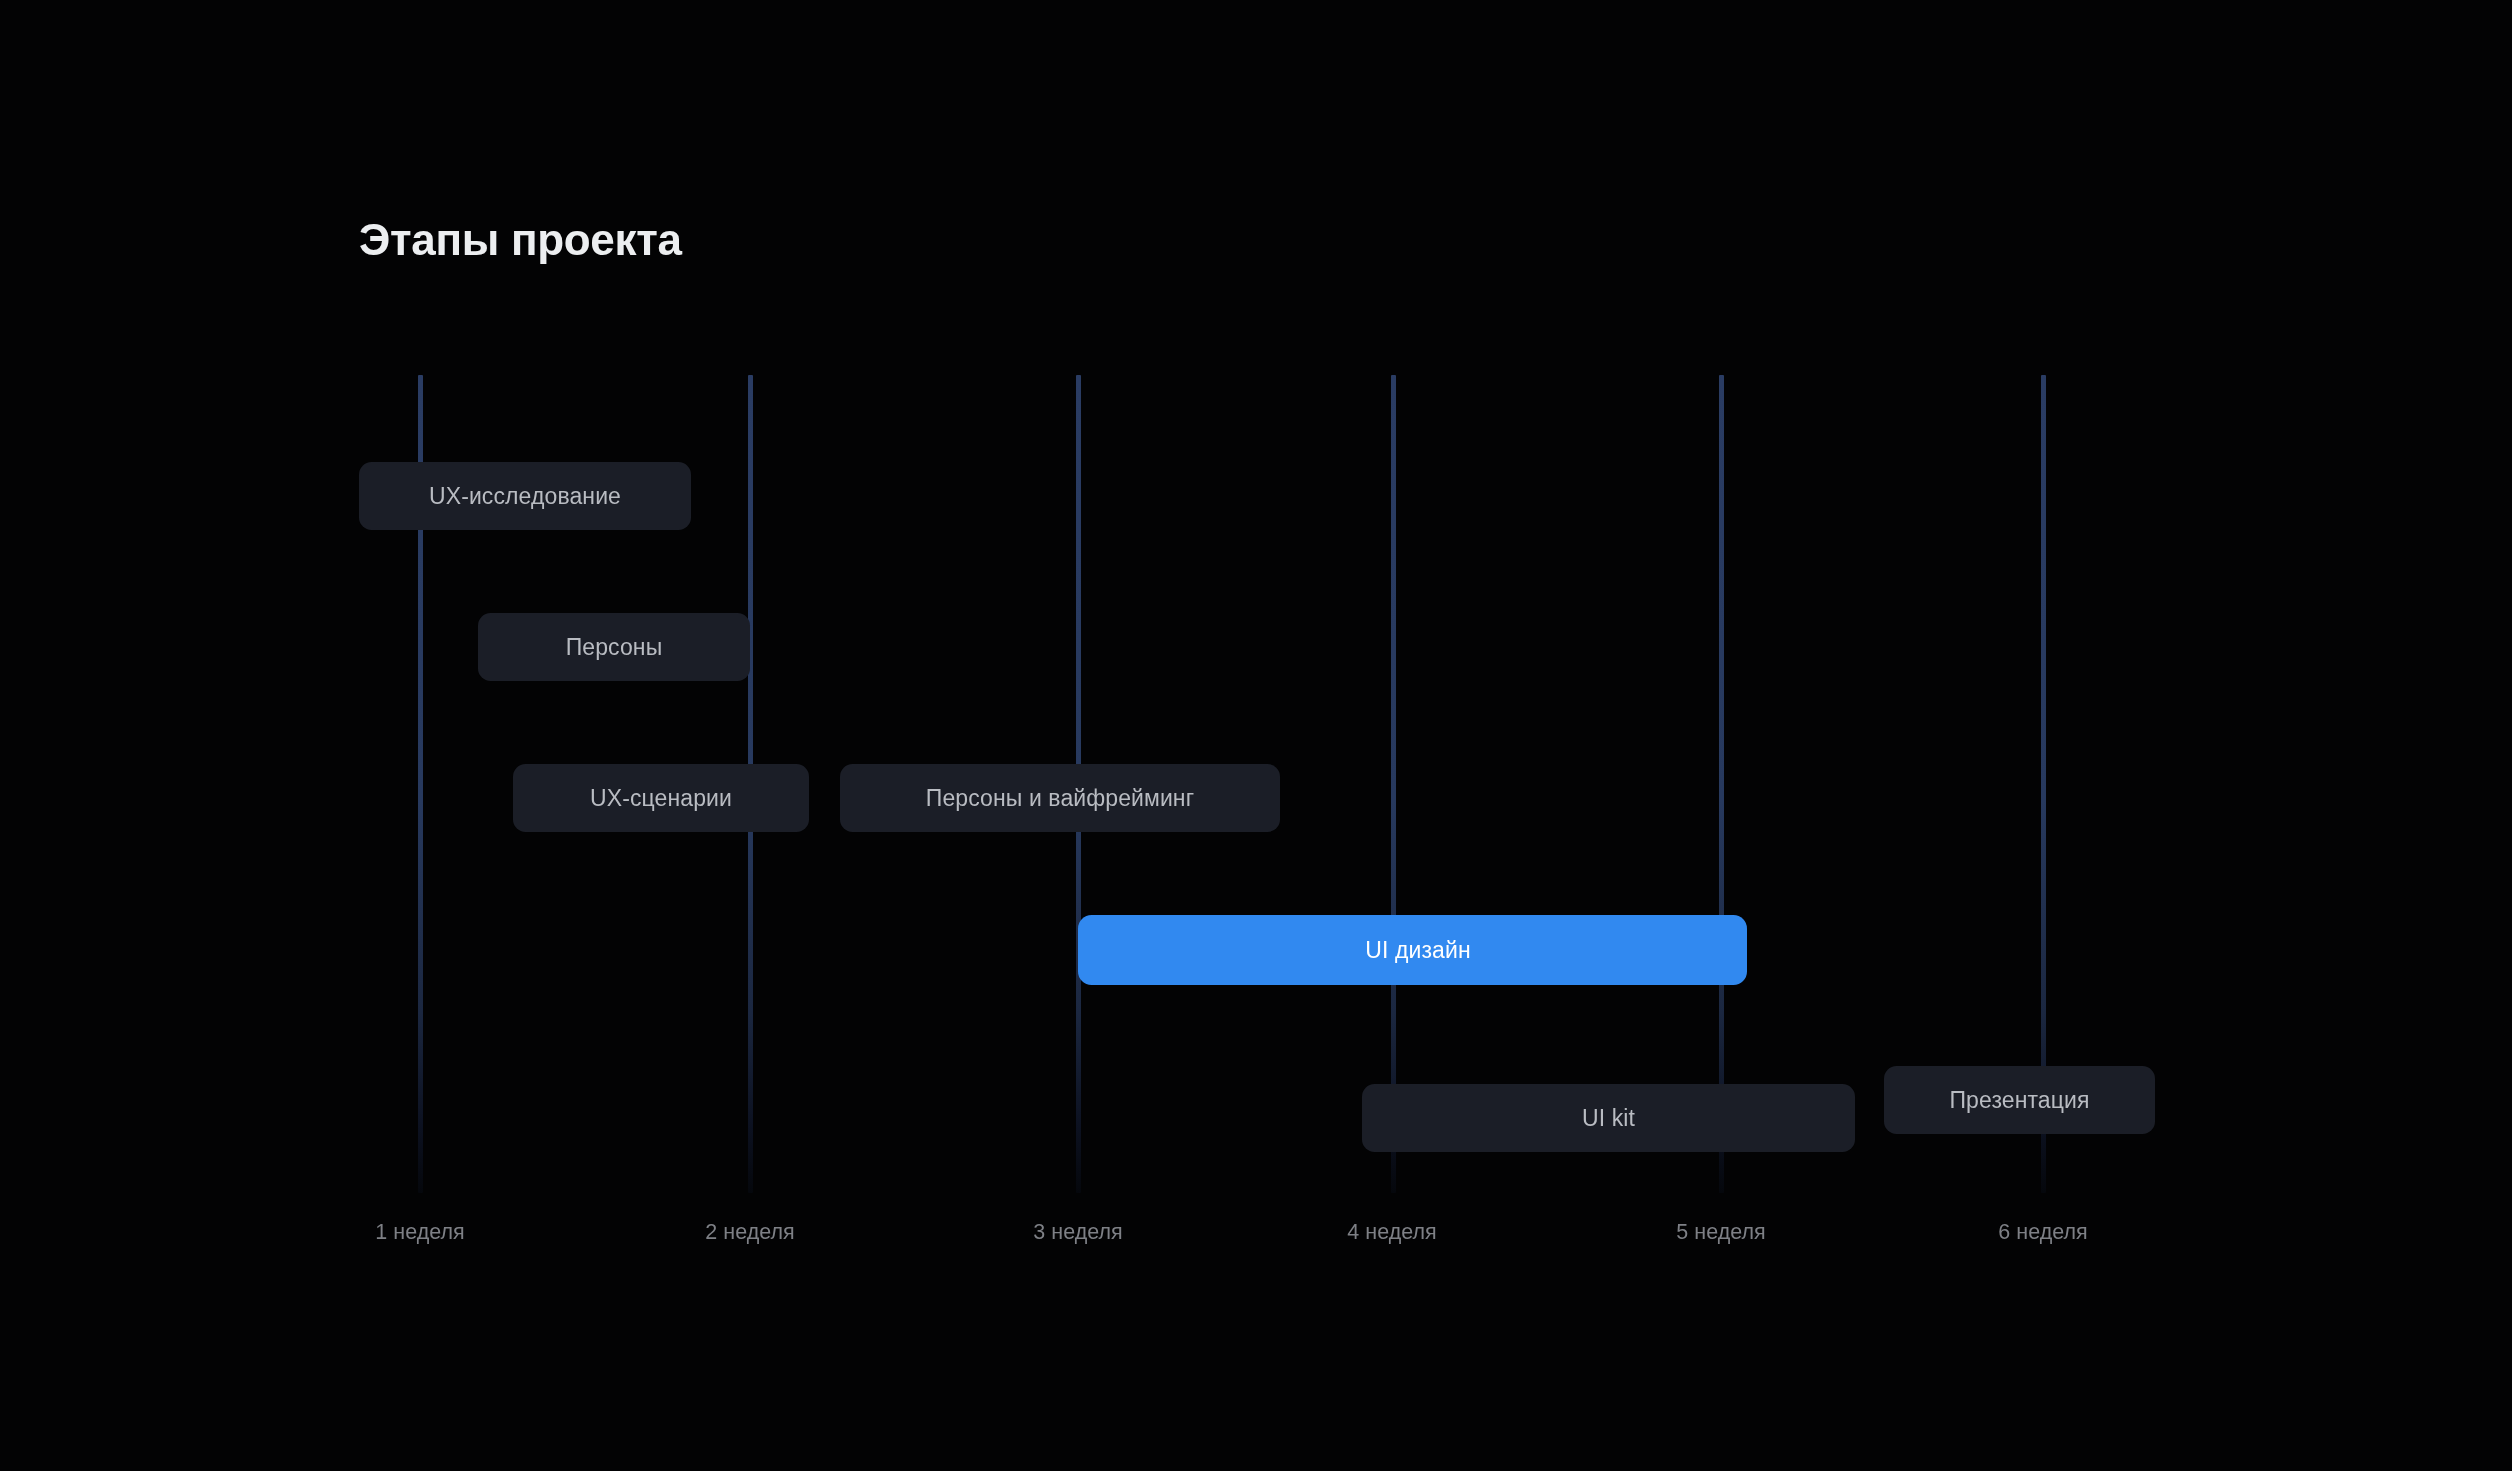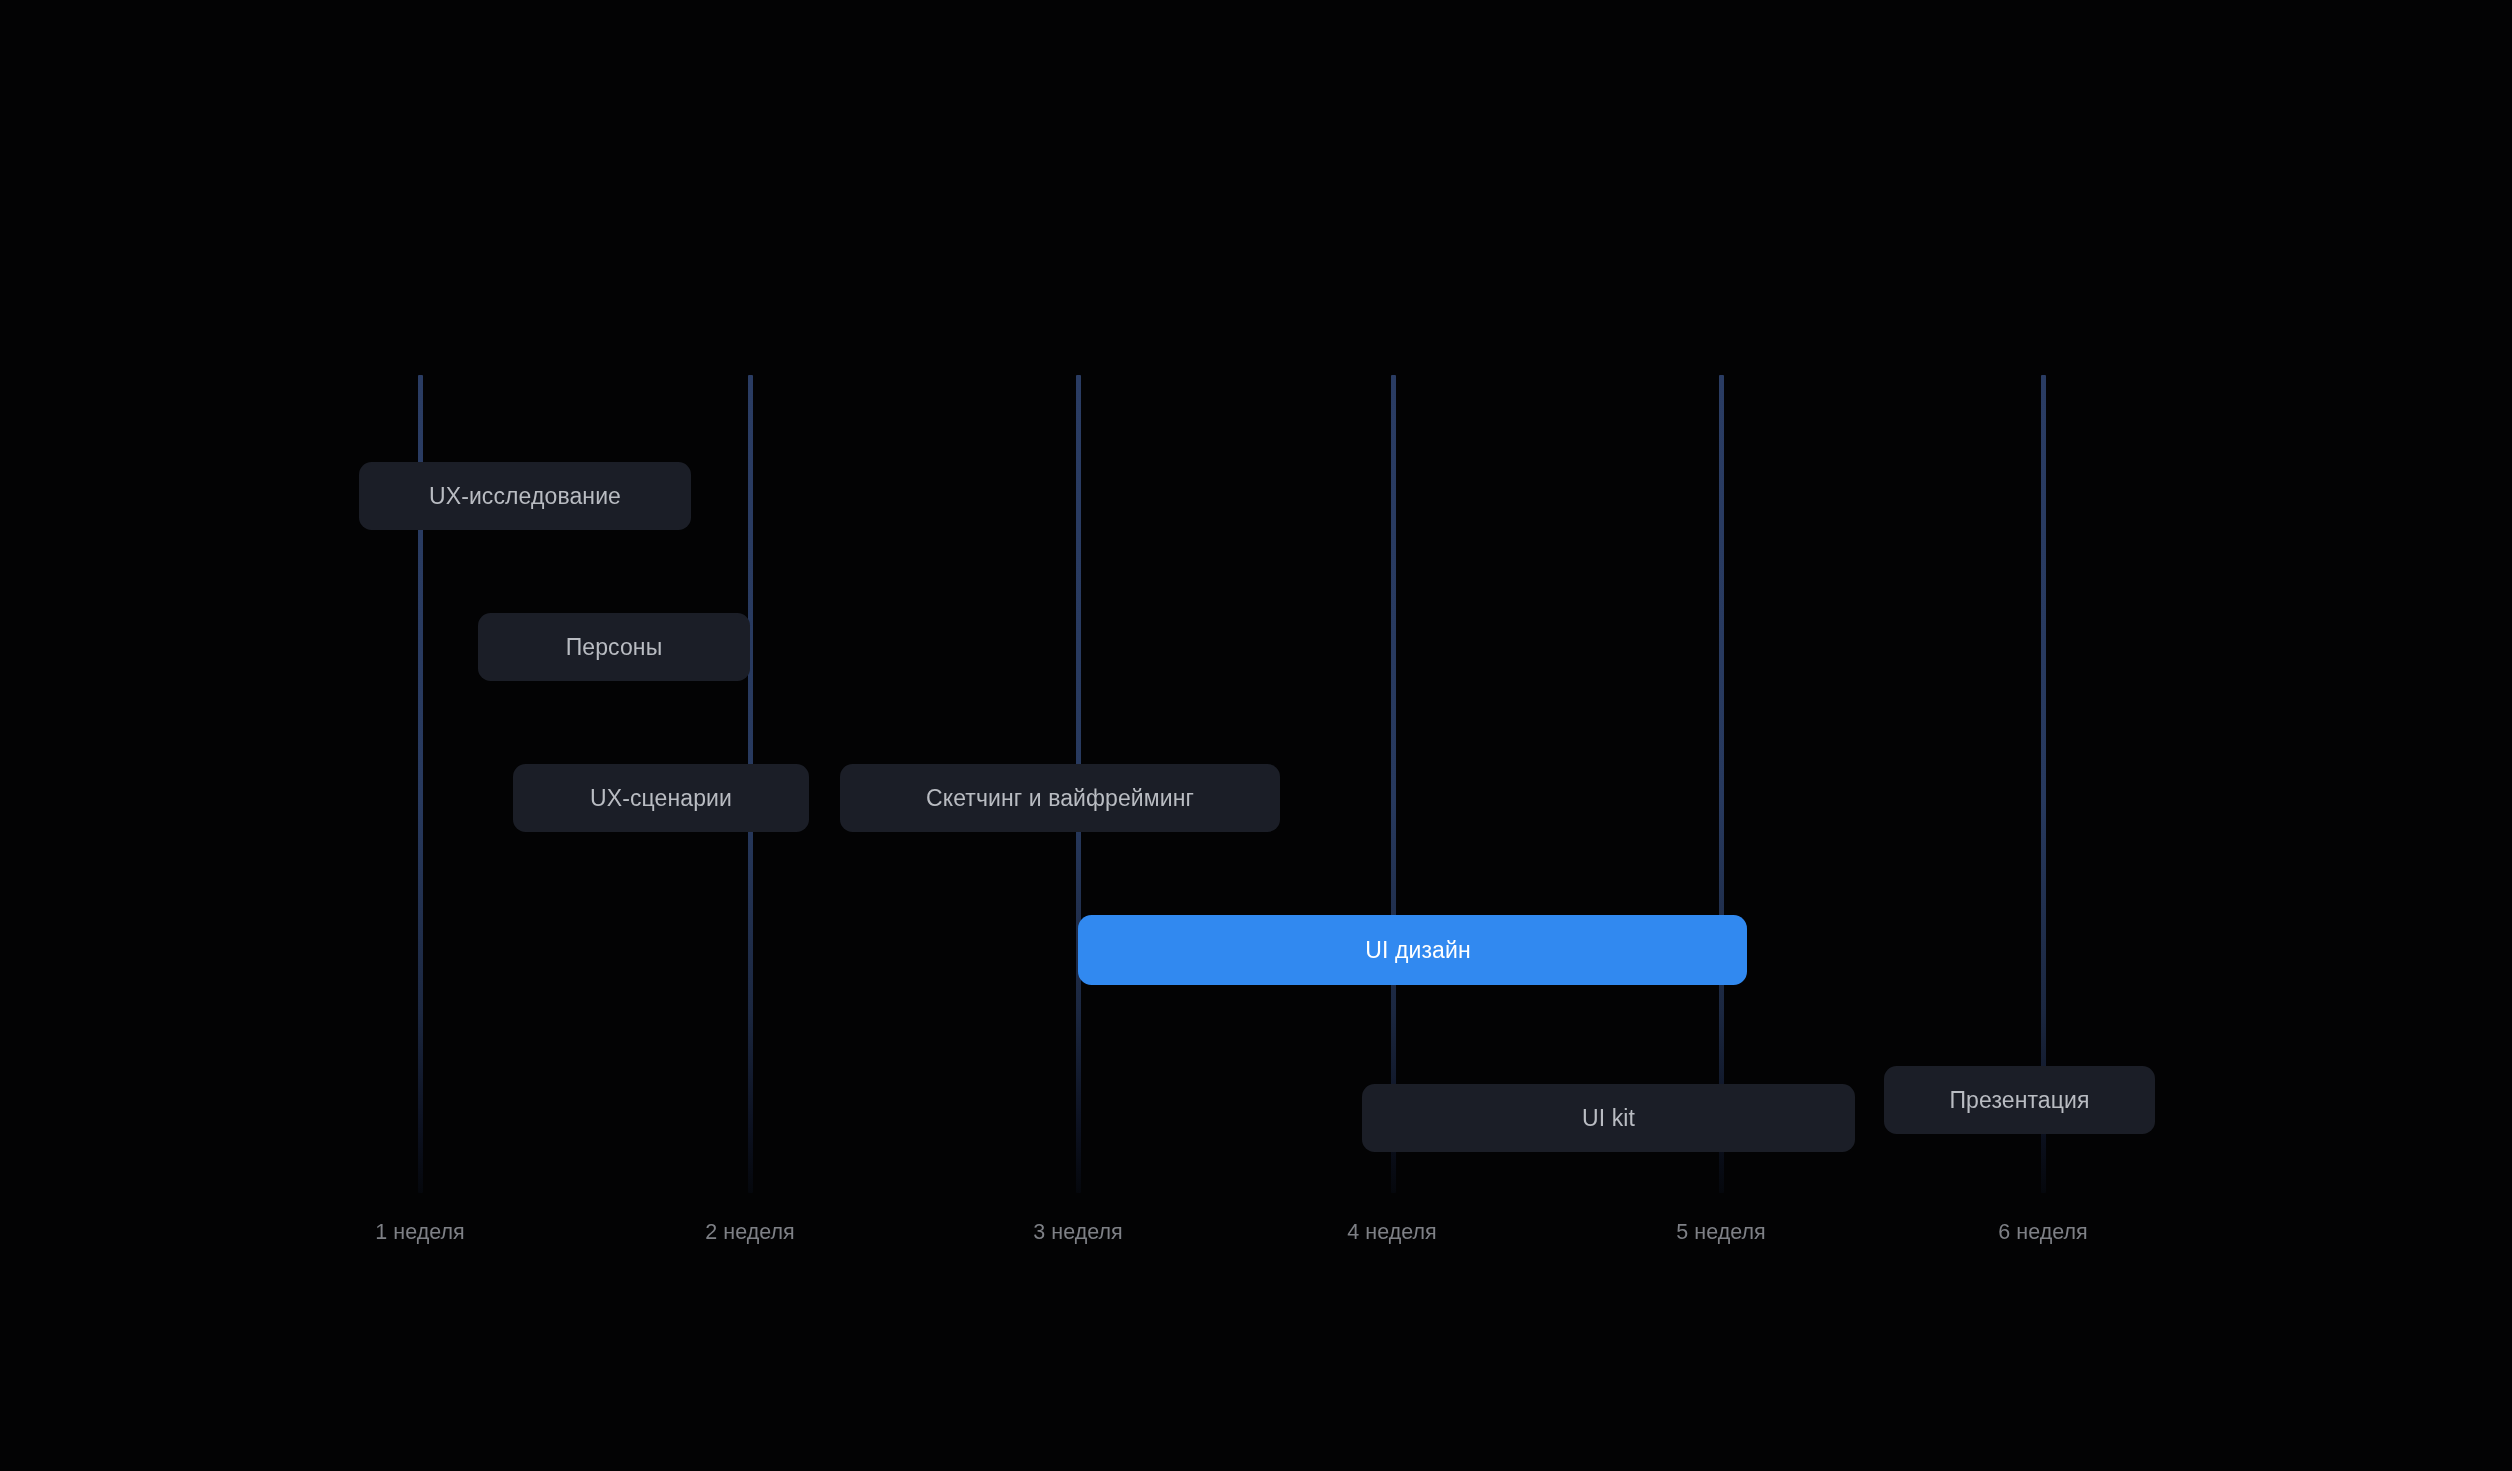--- a/index.html
+++ b/index.html
@@ -75,20 +75,21 @@
     white-space:nowrap;
     transform:translateX(-50%);
     text-align:center;
   }
 </style>
 </head>
 <body>
 
 <div id="stage">
 
+  <div id="chart-title">Этапы проекта</div>
 
   <div id="plot">
     <div id="gridlines">
         <div class="gridline" style="left: 418px;"></div>
         <div class="gridline" style="left: 748px;"></div>
         <div class="gridline" style="left: 1076px;"></div>
         <div class="gridline" style="left: 1391px;"></div>
         <div class="gridline" style="left: 1719px;"></div>
         <div class="gridline" style="left: 2041px;"></div>
       </div>
@@ -96,21 +97,21 @@
         <div class="bar" style="left: 359px; width: 332px; top: 462px;">
           <span class="bar-label">UX-исследование</span>
         </div>
         <div class="bar" style="left: 478px; width: 272px; top: 613px;">
           <span class="bar-label">Персоны</span>
         </div>
         <div class="bar" style="left: 513px; width: 296px; top: 764px;">
           <span class="bar-label">UX-сценарии</span>
         </div>
         <div class="bar" style="left: 840px; width: 440px; top: 764px;">
-          <span class="bar-label">Скетчинг и вайфрейминг</span>
+          <span class="bar-label">Персоны и вайфрейминг</span>
         </div>
         <div class="bar highlight" style="left: 1078px; width: 669px; top: 915px;">
           <span class="bar-label">UI дизайн</span>
         </div>
         <div class="bar" style="left: 1362px; width: 493px; top: 1084px;">
           <span class="bar-label">UI kit</span>
         </div>
         <div class="bar" style="left: 1884px; width: 271px; top: 1066px;">
           <span class="bar-label">Презентация</span>
         </div>

